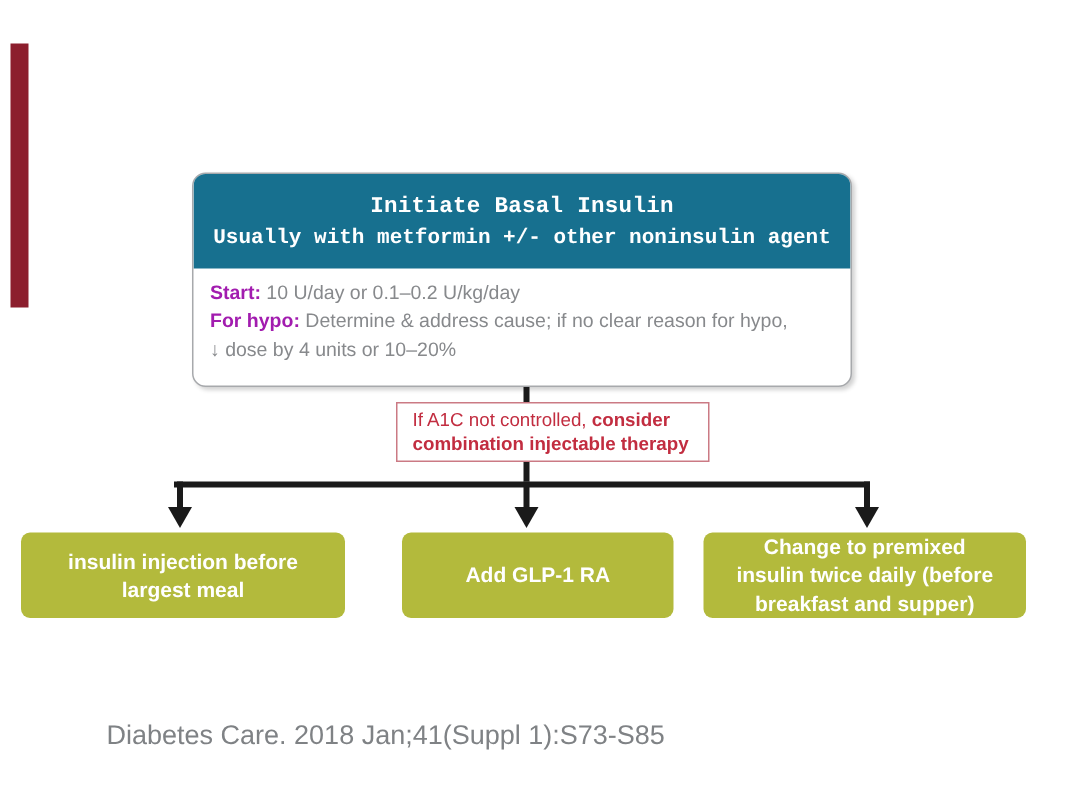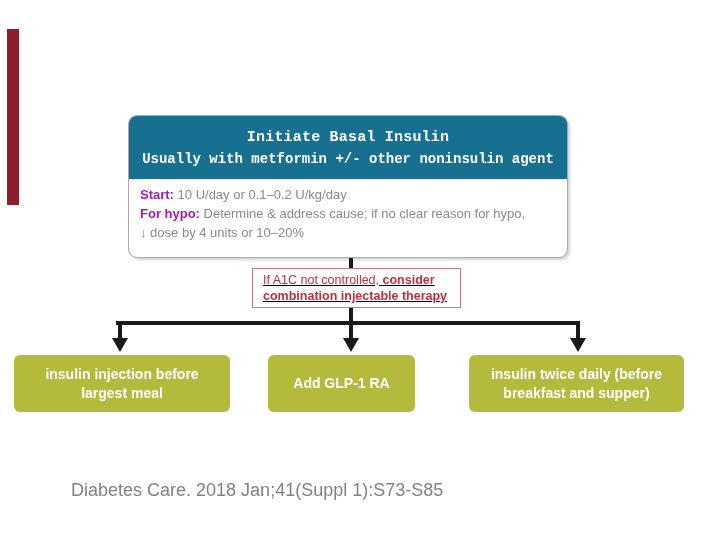--- a/index.html
+++ b/index.html
@@ -35,36 +35,36 @@
   .drop-left{left:118px;} .drop-center{left:349px;} .drop-right{left:576px;}
   .arrowhead{
     position:absolute;top:338px;width:0;height:0;
     border-left:8px solid transparent;border-right:8px solid transparent;
     border-top:14px solid #1a1a1a;
   }
   .ah-left{left:112px;} .ah-center{left:343px;} .ah-right{left:570px;}
 
   
   .decision-box{
-    position:absolute;left:252px;top:268px;width:209px;height:40px;box-sizing:border-box;
+    position:absolute;left:264px;top:268px;width:209px;height:40px;box-sizing:border-box;
     background:#ffffff;border:1px solid #cb7a84;display:flex;flex-direction:column;
-    justify-content:center;padding-left:10px;z-index:2;text-decoration:underline;
+    justify-content:center;padding-left:10px;z-index:2;
   }
   .decision-line{font-size:12.5px;line-height:16px;white-space:nowrap;color:#c22d40;}
   .decision-line .bold{font-weight:700;}
 
   
   .green-box{
     position:absolute;top:355px;height:57px;background:#b3ba3c;border-radius:6px;
     display:flex;flex-direction:column;align-items:center;justify-content:center;
     color:#ffffff;font-weight:700;font-size:14px;line-height:19px;text-align:center;
   }
   .green-box span{display:block;white-space:nowrap;}
   .gb-1{left:14px;width:216px;}
-  .gb-2{left:268px;width:147px;}
+  .gb-2{left:268px;width:181px;}
   .gb-3{left:469px;width:215px;}
 
   
   .citation{position:absolute;left:71px;top:480px;font-size:18px;color:#7f8285;}
 </style>
 </head>
 <body>
 
 <div id="canvas">
 
@@ -98,19 +98,20 @@
   </div>
 
   <div class="green-box gb-1">
     <span>insulin injection before</span>
     <span>largest meal</span>
   </div>
   <div class="green-box gb-2">
     <span>Add GLP-1 RA</span>
   </div>
   <div class="green-box gb-3">
+    <span>Change to premixed</span>
     <span>insulin twice daily (before</span>
     <span>breakfast and supper)</span>
   </div>
 
   <div class="citation">Diabetes Care. 2018 Jan;41(Suppl 1):S73-S85</div>
 
 </div>
 
 </body></html>

